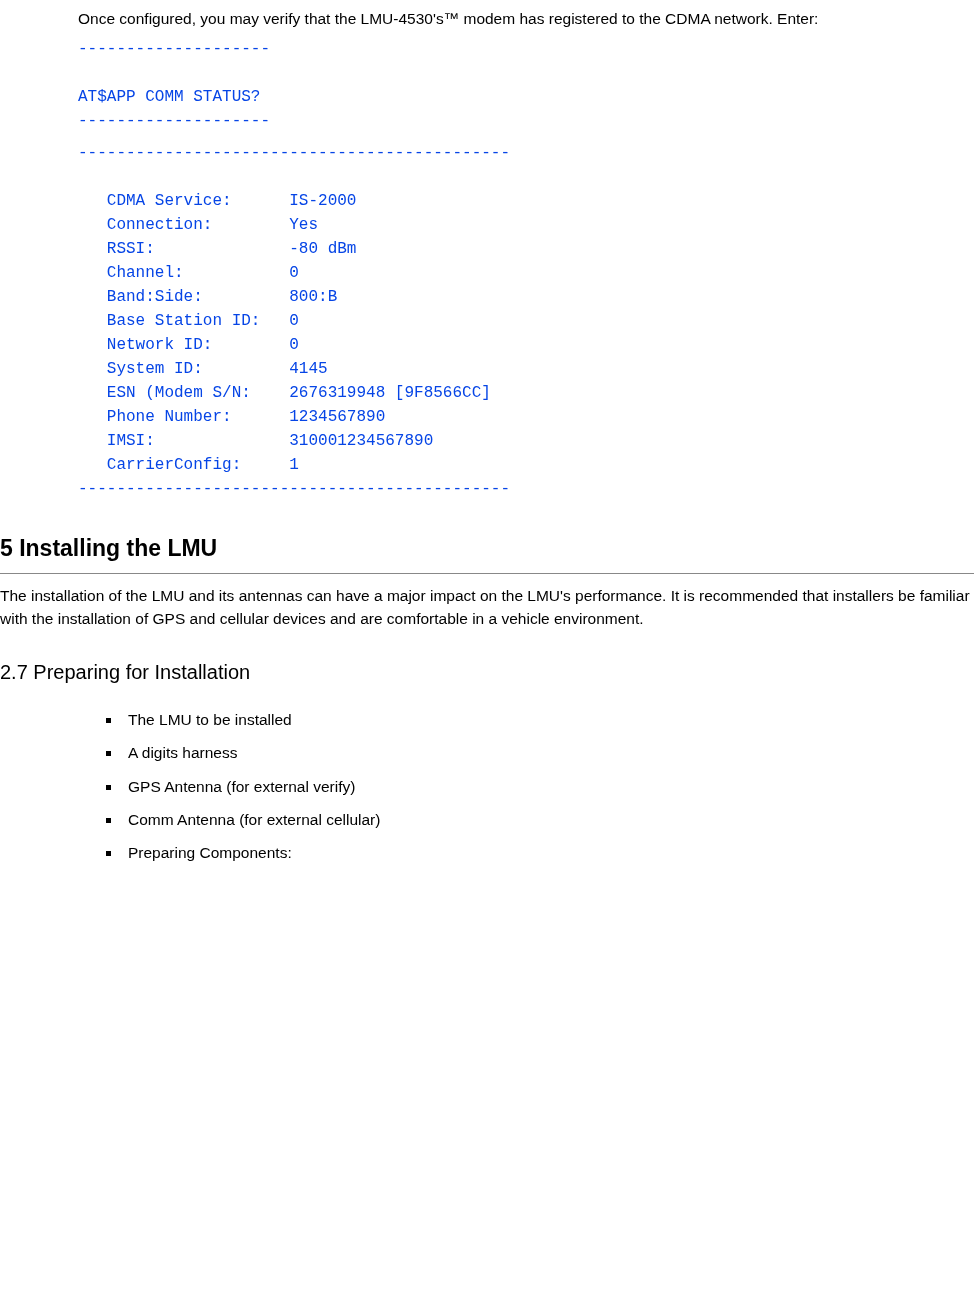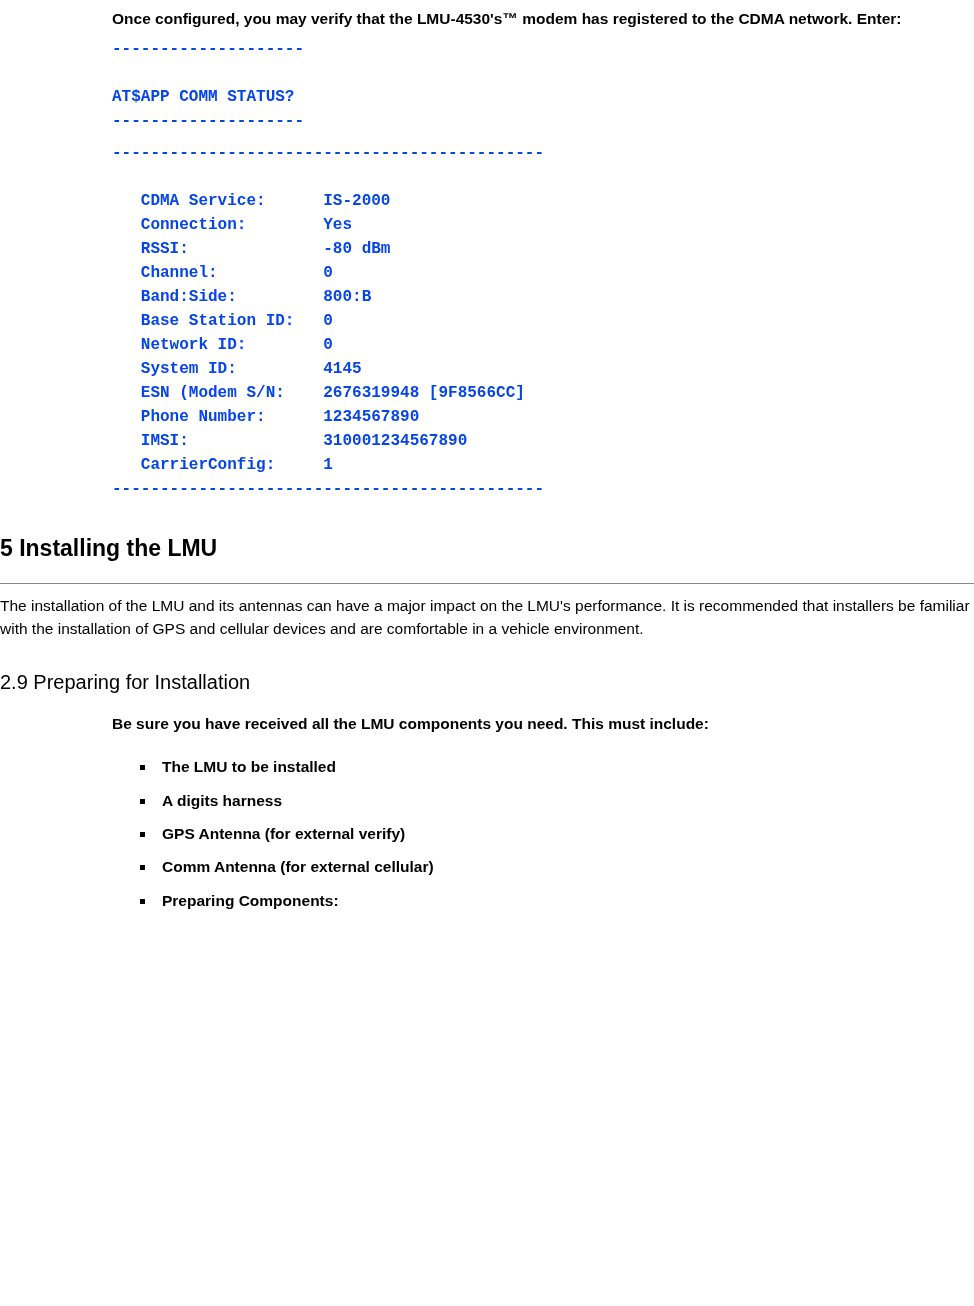--- a/index.html
+++ b/index.html
@@ -5,38 +5,37 @@
   body {
     font-family: Arial, Helvetica, sans-serif;
     font-size: 15.5px;
     color: #000;
     margin: 0;
     padding: 0;
     line-height: 1.9;
     width: 974px;
   }
   .indent {
-    margin-left: 112px;
+    margin-left: 78px;
     margin-right: 10px;
-    font-weight: bold;
   }
   .codeblock {
     font-family: "Courier New", monospace;
     color: #0645e6;
     white-space: pre;
     font-size: 16px;
     line-height: 1.5;
     margin-top: 2px;
     margin-bottom: 8px;
   }
   h2 {
     font-size: 23px;
     font-weight: bold;
     margin: 26px 0 4px 0;
-    padding-bottom: 12px;
+    padding-bottom: 2px;
     border-bottom: 1px solid #888;
   }
   h3 {
     font-size: 20px;
     font-weight: normal;
     margin: 22px 0 8px 0;
   }
   ul.sq {
     list-style-type: square;
     margin: 14px 0 0 0;
@@ -74,24 +73,23 @@
    IMSI:              310001234567890
    CarrierConfig:     1
 ---------------------------------------------</div>
 
 </div>
 
 <h2>5 Installing the LMU</h2>
 
 <div class="para tight" style="margin-top:10px;">The installation of the LMU and its antennas can have a major impact on the LMU's performance. It is recommended that installers be familiar with the installation of GPS and cellular devices and are comfortable in a vehicle environment.</div>
 
-<h3>2.9 Preparing for Installation</h3>
+<h3>2.7 Preparing for Installation</h3>
 
 <div class="indent">
-  <div class="para">Be sure you have received all the LMU components you need. This must include:</div>
   <ul class="sq">
     <li>The LMU to be installed</li>
     <li>A digits harness</li>
     <li>GPS Antenna (for external verify)</li>
     <li>Comm Antenna (for external cellular)</li>
     <li>Preparing Components:</li>
   </ul>
 </div>
 
 </body></html>

